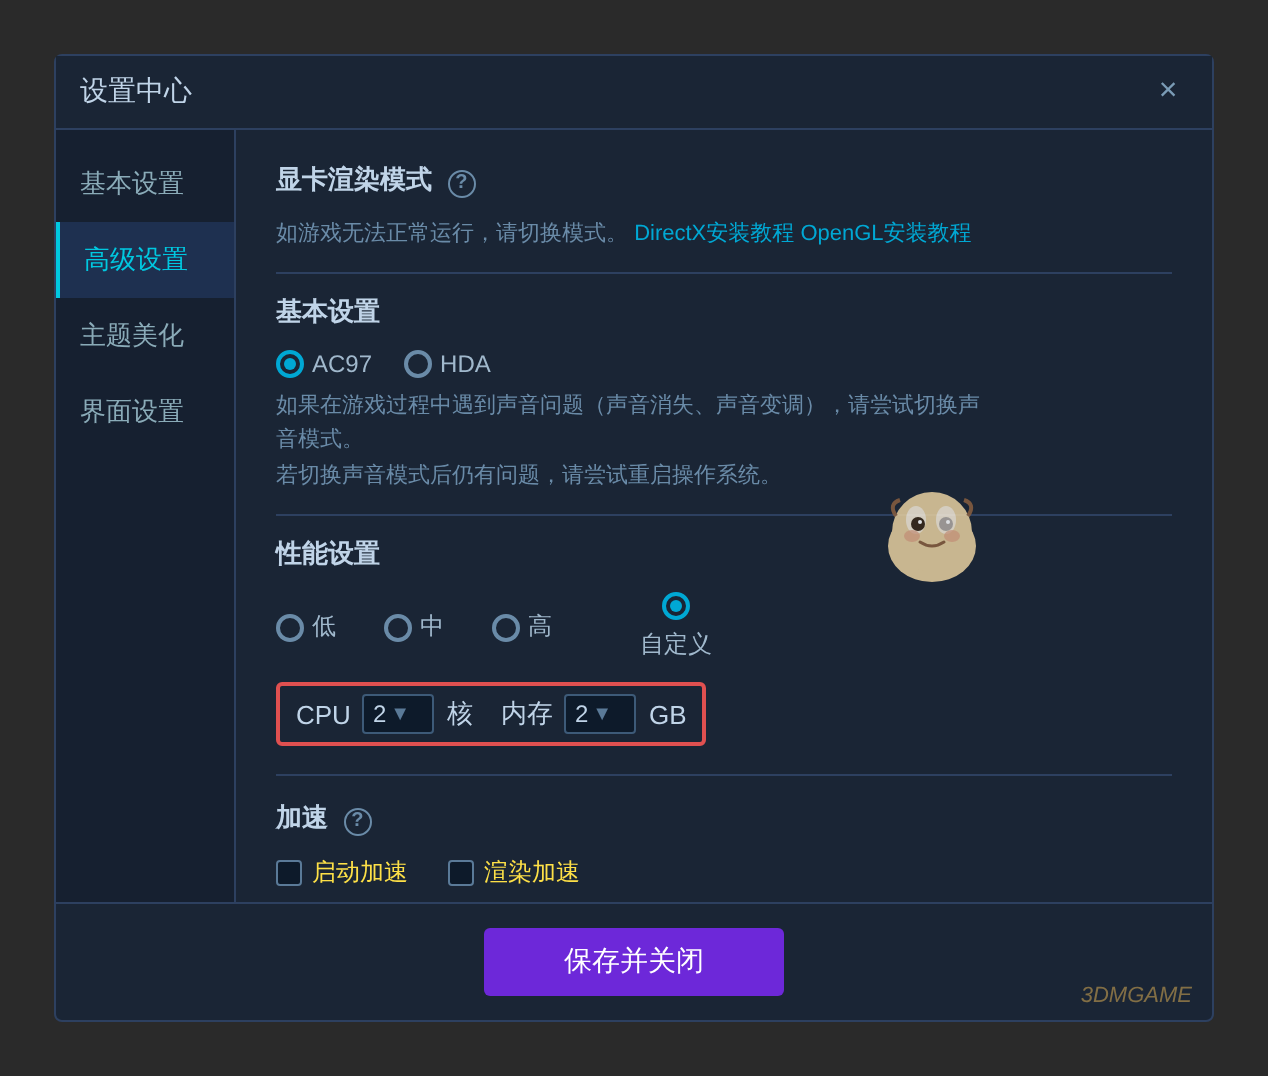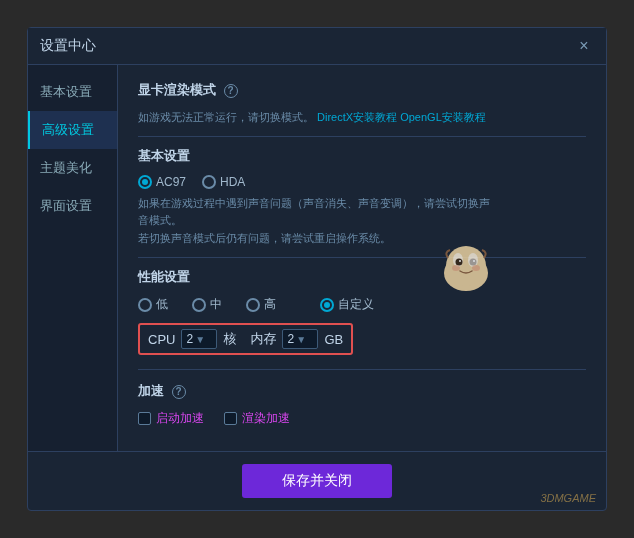--- a/index.html
+++ b/index.html
@@ -209,21 +209,21 @@
       display: flex;
       align-items: center;
       gap: 20px;
       margin-top: 6px;
     }
     .checkbox-option {
       display: flex;
       align-items: center;
       gap: 5px;
       font-size: 12px;
-      color: #d946ef;
+      color: #fde047;
       cursor: pointer;
     }
     .checkbox-box {
       width: 13px;
       height: 13px;
       border: 1px solid #5a7a98;
       background: #0d1a2a;
       border-radius: 2px;
     }
     .footer {
@@ -320,21 +320,21 @@
             <span>低</span>
           </div>
           <div class="radio-option">
             <div class="radio-circle"></div>
             <span>中</span>
           </div>
           <div class="radio-option">
             <div class="radio-circle"></div>
             <span>高</span>
           </div>
-          <div class="radio-option" style="margin-left:20px;">
+          <div class="radio-option" style="margin-left:20px;flex-direction:column;">
             <div class="radio-circle checked"></div>
             <span>自定义</span>
           </div>
         </div>
         <div class="cpu-memory-row">
           <span class="label-text">CPU</span>
           <div class="select-box">
             <span>2</span>
             <span class="arrow">▼</span>
           </div>

